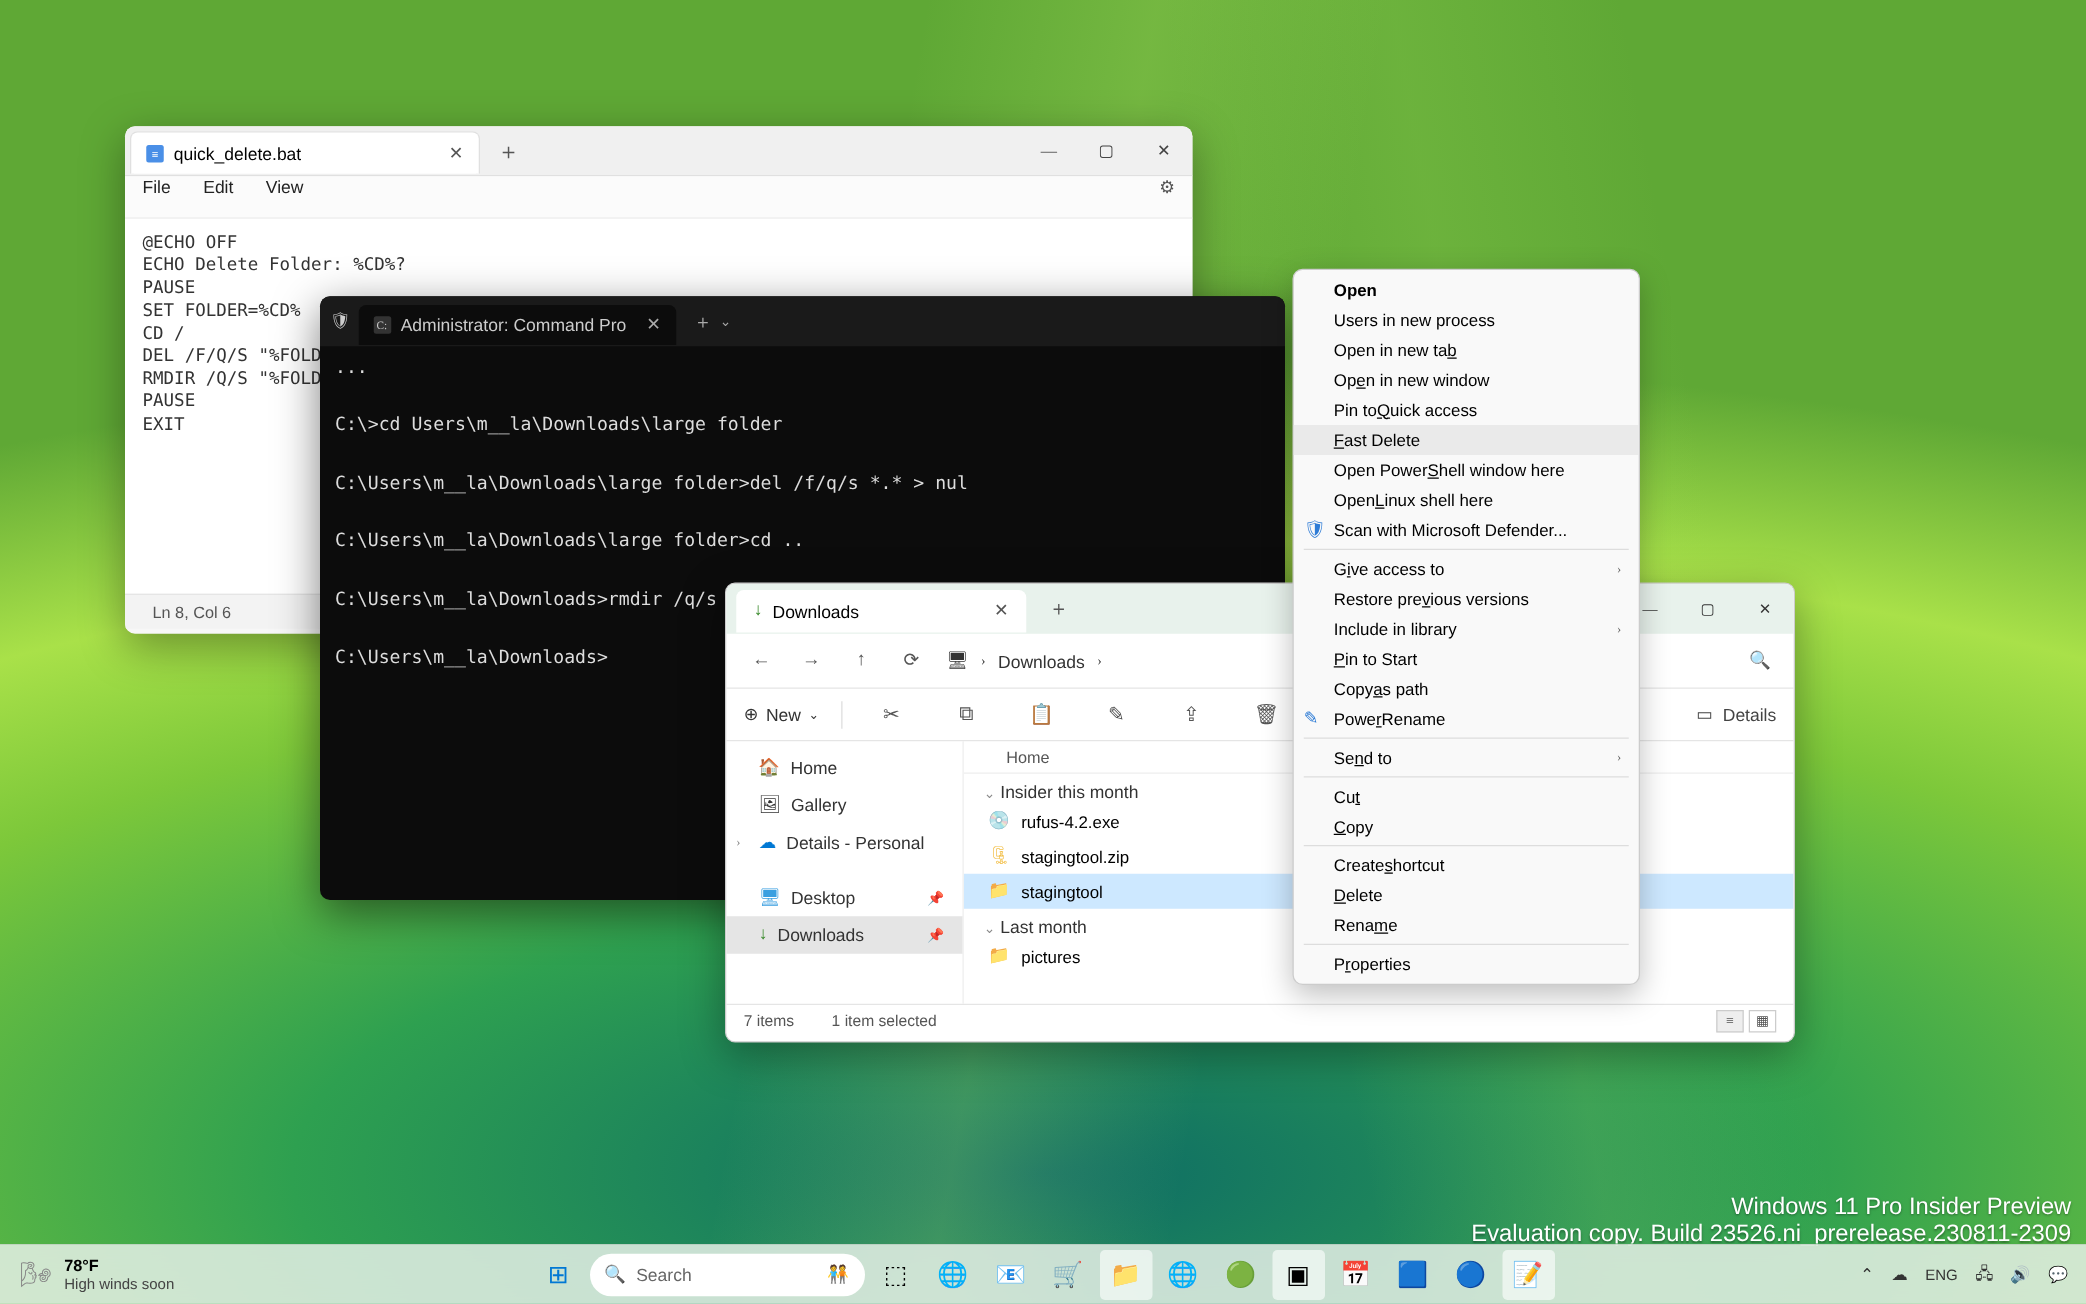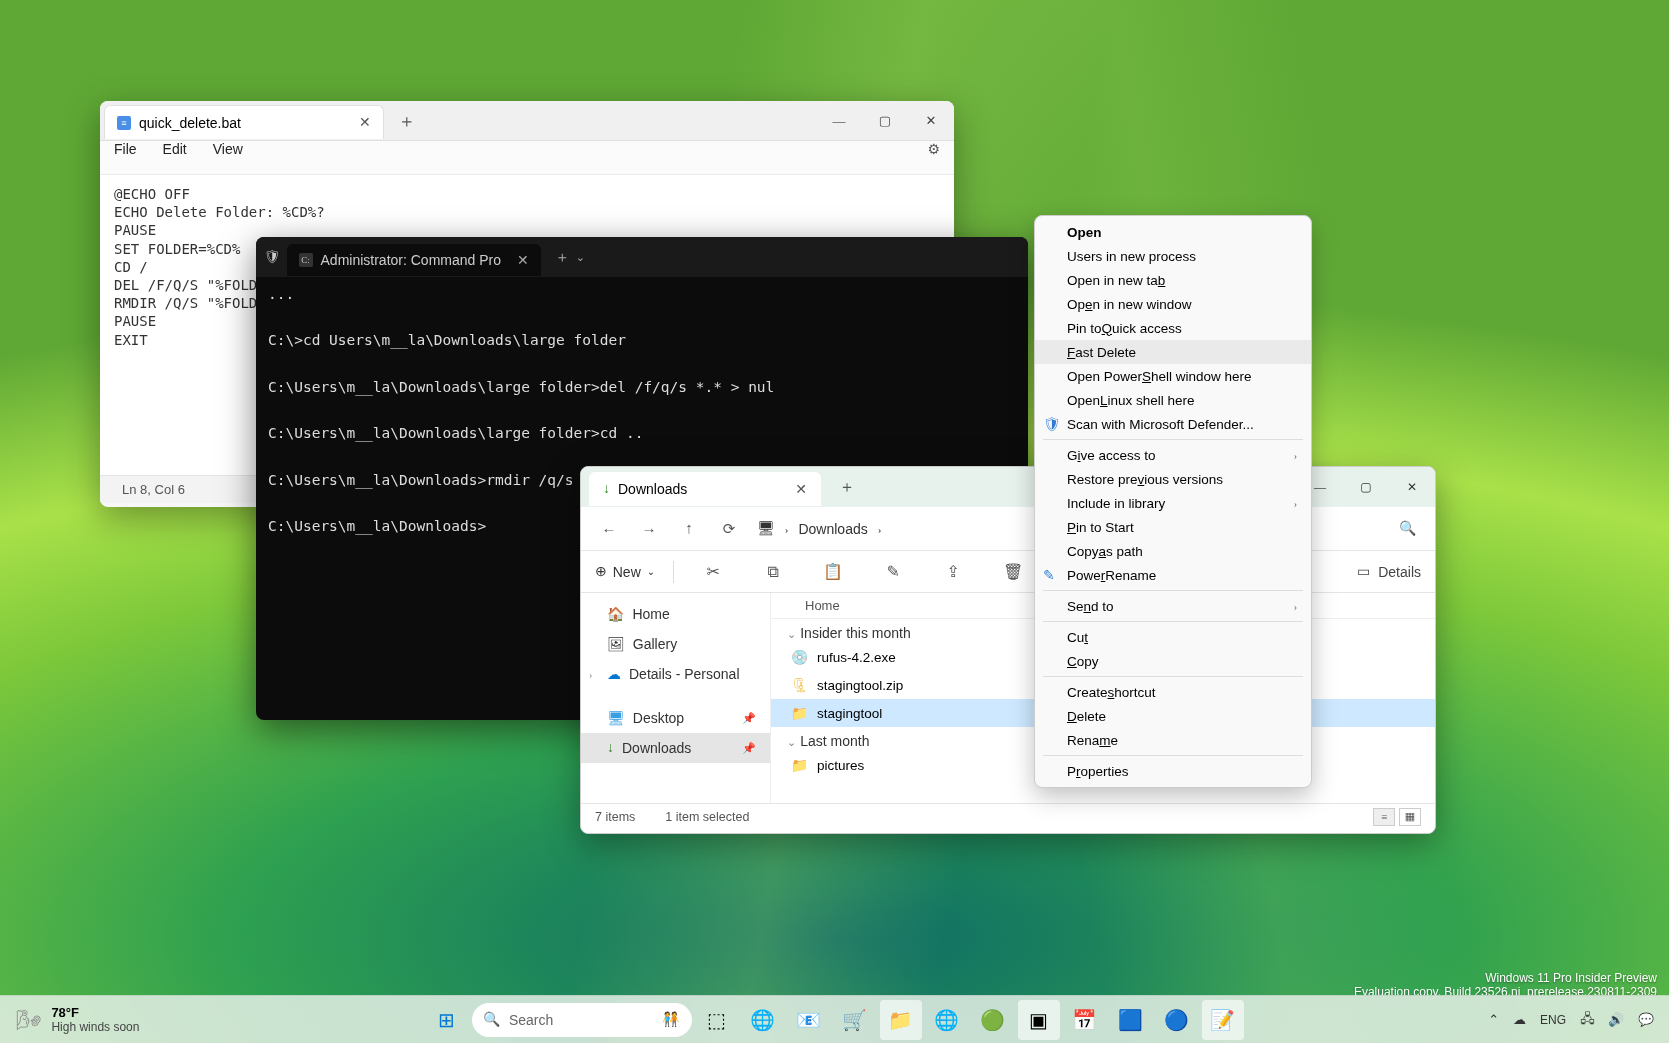--- a/index.html
+++ b/index.html
@@ -88,21 +88,21 @@
 
 .ctx { position:absolute; left:1034px; top:215px; width:278px; background:#f9f9f9; border:1px solid #ccc; border-radius:8px; box-shadow:0 8px 24px rgba(0,0,0,0.25); padding:4px 0; font-size:13.5px;}
 .ctx-item { display:flex; align-items:center; height:24px; padding:0 14px 0 32px; position:relative;}
 .ctx-item.bold{font-weight:600;}
 .ctx-item.hover{background:#eaeaea;}
 .ctx-item .arrow{margin-left:auto; color:#666; font-size:10px;}
 .ctx-item .cico{position:absolute; left:8px; font-size:14px;}
 .ctx-sep{height:1px; background:#ddd; margin:3px 8px;}
 .ctx-item u { text-decoration:underline; }
 
-.watermark { position:absolute; right:12px; bottom:44px; color:#fff; text-align:right; font-size:12px; text-shadow:0 1px 2px rgba(0,0,0,0.4);}
+.watermark { position:absolute; right:12px; bottom:44px; color:#fff; text-align:right; font-size:19px; text-shadow:0 1px 2px rgba(0,0,0,0.4);}
 
 .taskbar { position:absolute; left:0; right:0; bottom:0; height:48px; background:rgba(230,240,232,0.85); backdrop-filter:blur(10px); display:flex; align-items:center; border-top:1px solid rgba(0,0,0,0.08);}
 .weather { display:flex; align-items:center; gap:10px; padding:0 16px;}
 .weather .wico{font-size:20px; color:#888;}
 .weather .wtext .t{font-size:13px; font-weight:600;} .weather .wtext .d{font-size:12px; color:#444;}
 .tb-center{position:absolute; left:50%; transform:translateX(-50%); display:flex; align-items:center; gap:4px;}
 .tb-ico{width:42px; height:40px; display:flex; align-items:center; justify-content:center; font-size:20px; border-radius:4px;}
 .tb-ico.active{background:rgba(255,255,255,0.6);}
 .tb-search{display:flex; align-items:center; background:#fff; border-radius:18px; height:34px; width:220px; padding:0 12px; gap:8px; color:#666;}
 .tb-search .mag{color:#555;}

